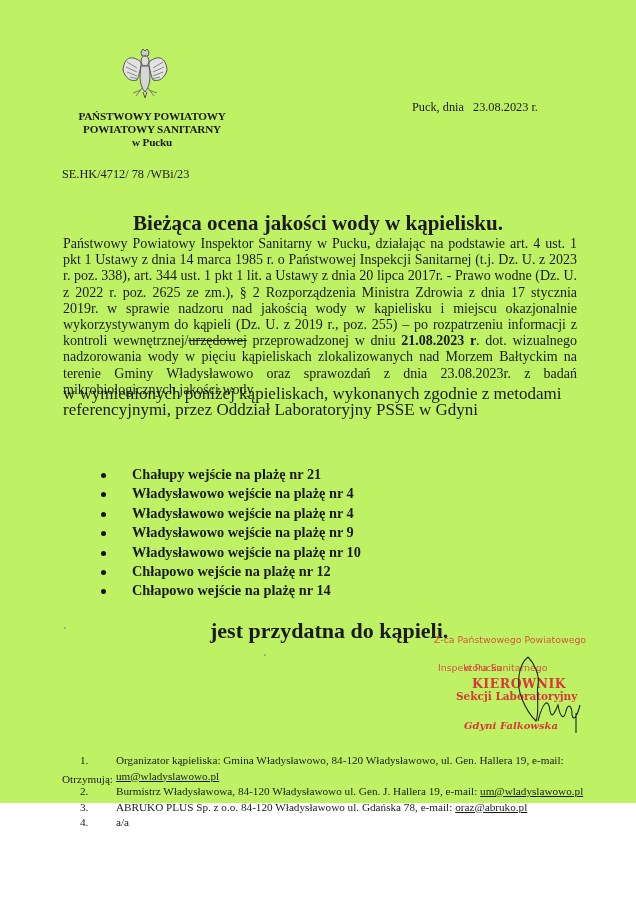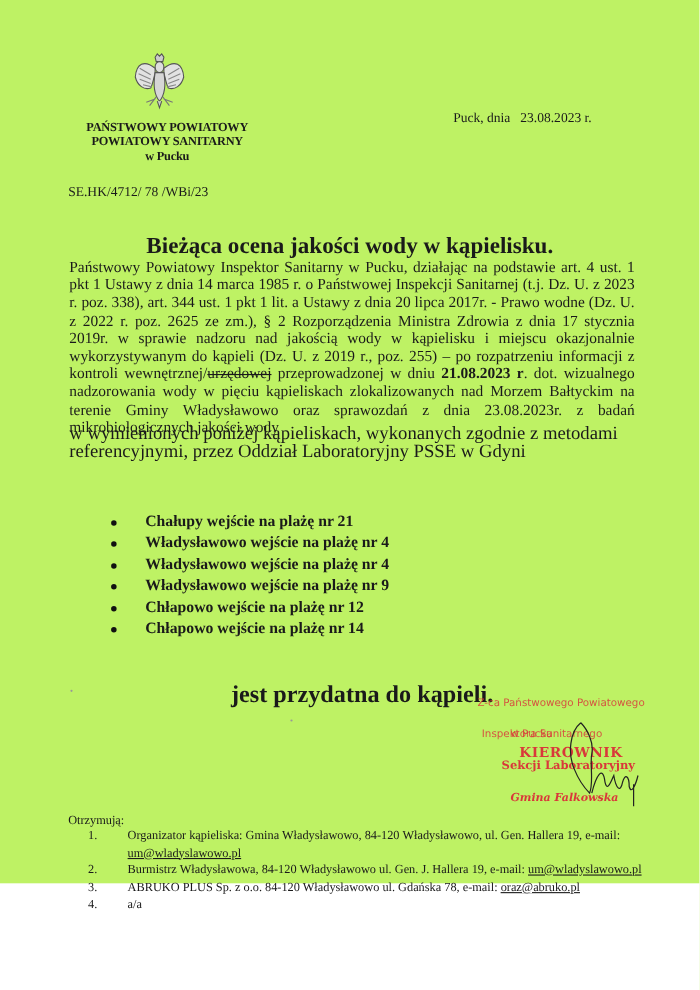--- a/index.html
+++ b/index.html
@@ -42,21 +42,21 @@
   .stamp .l2 { position: absolute; left: 18px; top: 28px; font-size: 9.4px; white-space: nowrap; opacity: 0.85; }
   .stamp .l3 { position: absolute; left: 44px; top: 28px; font-size: 9.4px; white-space: nowrap; opacity: 0.85; }
   .stamp .l4 { position: absolute; left: 52px; top: 42px; font-size: 12.5px; font-weight: bold;
                font-family: "DejaVu Serif", serif; letter-spacing: 0.5px; white-space: nowrap; }
   .stamp .l5 { position: absolute; left: 36px; top: 56px; font-size: 10.5px; font-weight: bold;
                font-family: "DejaVu Serif", serif; white-space: nowrap; }
   .stamp .l6 { position: absolute; left: 44px; top: 86px; font-size: 10px; font-style: italic; font-weight: bold;
                font-family: "DejaVu Serif", serif; white-space: nowrap; }
   .handsig { position: absolute; left: 514px; top: 655px; width: 70px; height: 80px; }
 
-  .recipients-label { position: absolute; left: 62px; top: 740px; font-size: 11.2px; }
+  .recipients-label { position: absolute; left: 62px; top: 773px; font-size: 11.2px; }
   .recipients { position: absolute; left: 80px; top: 753px; margin: 0; padding: 0; list-style: none;
                 font-size: 11.2px; line-height: 15.5px; }
   .recipients li { position: relative; padding-left: 36px; width: 480px; }
   .recipients li .num { position: absolute; left: 0; top: 0; }
   .recipients li .email { text-decoration: underline; }
 
   .speck { position: absolute; width: 2px; height: 2px; background: #999; border-radius: 50%; }
 </style>
 </head>
 <body>
@@ -95,36 +95,37 @@
   <div class="body-para"><span>Państwowy Powiatowy Inspektor Sanitarny w Pucku, działając na podstawie art. 4 ust. 1 pkt 1 Ustawy z dnia 14 marca 1985 r. o Państwowej Inspekcji Sanitarnej (t.j. Dz. U.  z 2023 r. poz. 338), art. 344 ust. 1 pkt 1 lit. a Ustawy z dnia 20 lipca 2017r. - Prawo wodne (Dz. U. z 2022 r. poz. 2625 ze zm.), § 2 Rozporządzenia Ministra Zdrowia z dnia 17 stycznia 2019r. w sprawie nadzoru nad jakością wody w kąpielisku i miejscu okazjonalnie wykorzystywanym do kąpieli (Dz. U. z 2019 r., poz. 255) – po rozpatrzeniu informacji z kontroli wewnętrznej/</span><span class="strike">urzędowej</span><span> przeprowadzonej w dniu </span><b>21.08.2023 r</b><span>. dot. wizualnego nadzorowania wody w pięciu kąpieliskach zlokalizowanych nad Morzem Bałtyckim na terenie Gminy Władysławowo oraz sprawozdań z dnia 23.08.2023r. z badań mikrobiologicznych jakości wody</span></div>
 
   <div class="body-para2">w wymienionych poniżej kąpieliskach, wykonanych zgodnie z metodami referencyjnymi, przez Oddział Laboratoryjny PSSE w Gdyni</div>
 
 
   <ul class="beaches">
     <li><span class="bullet"></span><span>Chałupy wejście na plażę nr 21</span><span class="note"></span></li>
     <li><span class="bullet"></span><span>Władysławowo wejście na plażę nr 4</span><span class="note"></span></li>
     <li><span class="bullet"></span><span>Władysławowo wejście na plażę nr 4</span><span class="note"></span></li>
     <li><span class="bullet"></span><span>Władysławowo wejście na plażę nr 9</span><span class="note"></span></li>
+    <li><span class="bullet"></span><span>Władysławowo wejście na plażę nr 10</span><span class="note"></span></li>
     <li><span class="bullet"></span><span>Chłapowo wejście na plażę nr 12</span><span class="note"></span></li>
     <li><span class="bullet"></span><span>Chłapowo wejście na plażę nr 14</span><span class="note"></span></li>
   </ul>
 
   <div class="speck" style="left:64px; top:627px;"></div>
   <div class="speck" style="left:264px; top:654px;"></div>
 
   <div class="conclusion">jest przydatna do kąpieli.</div>
 
   <div class="stamp">
     <div class="l1">Z-ca Państwowego Powiatowego</div>
     <div class="l2">Inspektora Sanitarnego</div>
     <div class="l3">w Pucku</div>
     <div class="l4">KIEROWNIK</div>
     <div class="l5">Sekcji Laboratoryjny</div>
-    <div class="l6">Gmina Falkowska</div>
+    <div class="l6">Gdyni Falkowska</div>
   </div>
 
   <svg class="handsig" viewBox="0 0 70 80">
     <path d="M14 2 C 4 10, 2 30, 8 44 C 12 54, 18 62, 22 66 C 26 56, 22 40, 24 30 C 26 20, 20 8, 14 2 M 24 66 C 28 50, 34 40, 36 56 C 38 66, 42 54, 44 50 C 46 62, 50 66, 52 56 C 54 48, 58 50, 58 60 C 60 68, 64 58, 66 50 M 62 58 L 62 78" fill="none" stroke="#222" stroke-width="1.1"></path>
   </svg>
 
   <div class="recipients-label">Otrzymują:</div>
   <ol class="recipients">
     <li><span class="num">1.</span><span>Organizator kąpieliska: Gmina Władysławowo, 84-120 Władysławowo, ul. Gen. Hallera 19, e-mail: </span><span class="email">um@wladyslawowo.pl</span></li>
     <li><span class="num">2.</span><span>Burmistrz Władysławowa,  84-120 Władysławowo ul. Gen. J. Hallera 19, e-mail: </span><span class="email">um@wladyslawowo.pl</span></li>

